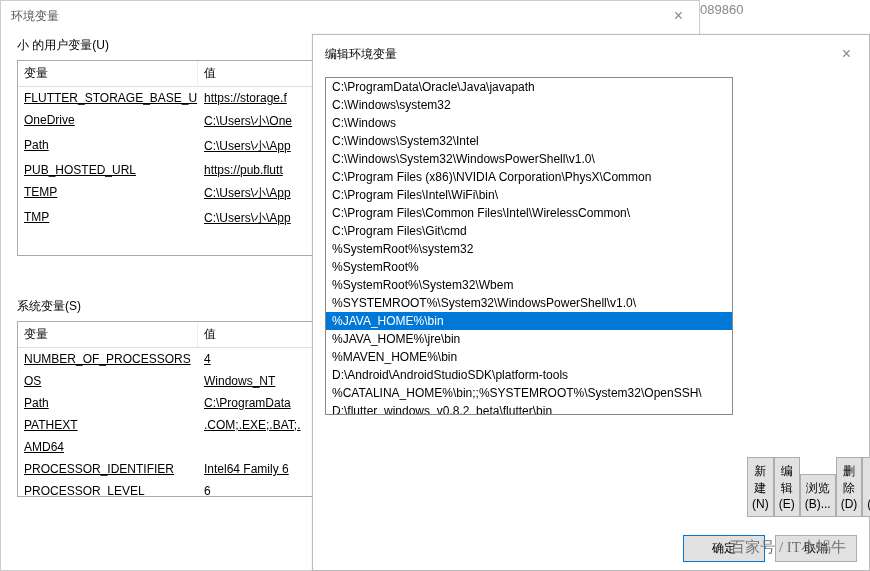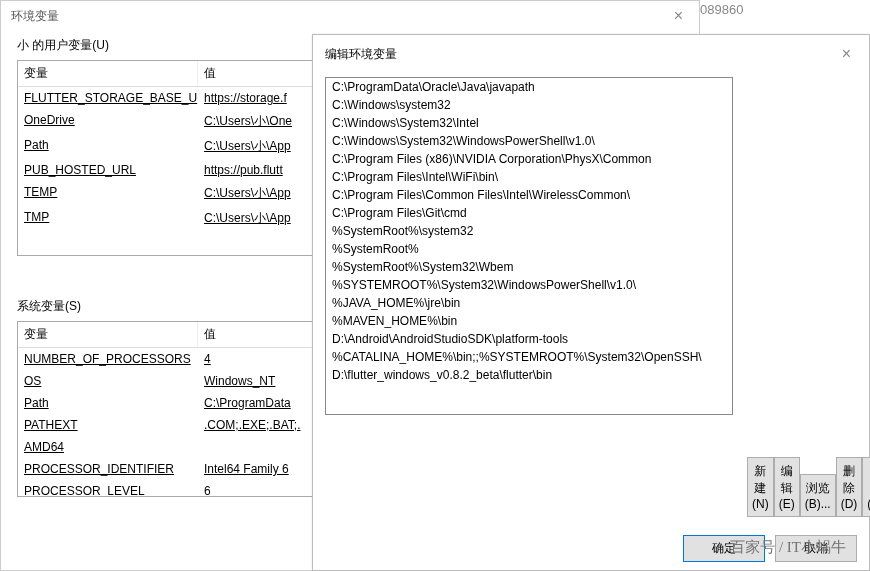--- a/index.html
+++ b/index.html
@@ -250,30 +250,32 @@
 
 <div class="edit-dialog">
   <div class="edit-title">
     <span>编辑环境变量</span>
     <span class="close-x">×</span>
   </div>
   <div class="edit-body">
     <div class="path-list" id="path-list">
         <div class="path-item">C:\ProgramData\Oracle\Java\javapath</div>
         <div class="path-item">C:\Windows\system32</div>
+        <div class="path-item">C:\Windows</div>
         <div class="path-item">C:\Windows\System32\Intel</div>
         <div class="path-item">C:\Windows\System32\WindowsPowerShell\v1.0\</div>
         <div class="path-item">C:\Program Files (x86)\NVIDIA Corporation\PhysX\Common</div>
         <div class="path-item">C:\Program Files\Intel\WiFi\bin\</div>
         <div class="path-item">C:\Program Files\Common Files\Intel\WirelessCommon\</div>
         <div class="path-item">C:\Program Files\Git\cmd</div>
         <div class="path-item">%SystemRoot%\system32</div>
         <div class="path-item">%SystemRoot%</div>
         <div class="path-item">%SystemRoot%\System32\Wbem</div>
         <div class="path-item">%SYSTEMROOT%\System32\WindowsPowerShell\v1.0\</div>
+        <div class="path-item selected">%JAVA_HOME%\bin</div>
         <div class="path-item">%JAVA_HOME%\jre\bin</div>
         <div class="path-item">%MAVEN_HOME%\bin</div>
         <div class="path-item">D:\Android\AndroidStudioSDK\platform-tools</div>
         <div class="path-item">%CATALINA_HOME%\bin;;%SYSTEMROOT%\System32\OpenSSH\</div>
         <div class="path-item">D:\flutter_windows_v0.8.2_beta\flutter\bin</div>
       </div>
     <div class="btn-col">
       <div class="btn">新建(N)</div>
       <div class="btn">编辑(E)</div>
       <div class="btn">浏览(B)...</div>

